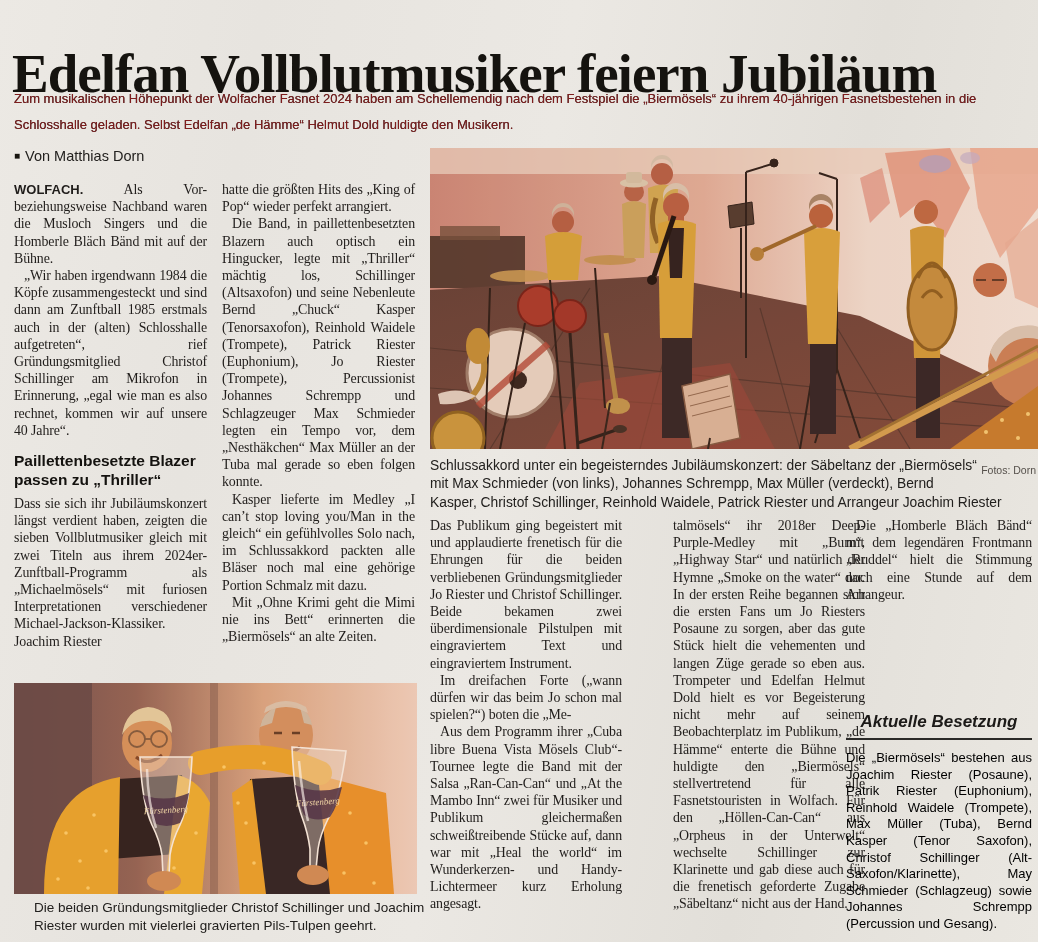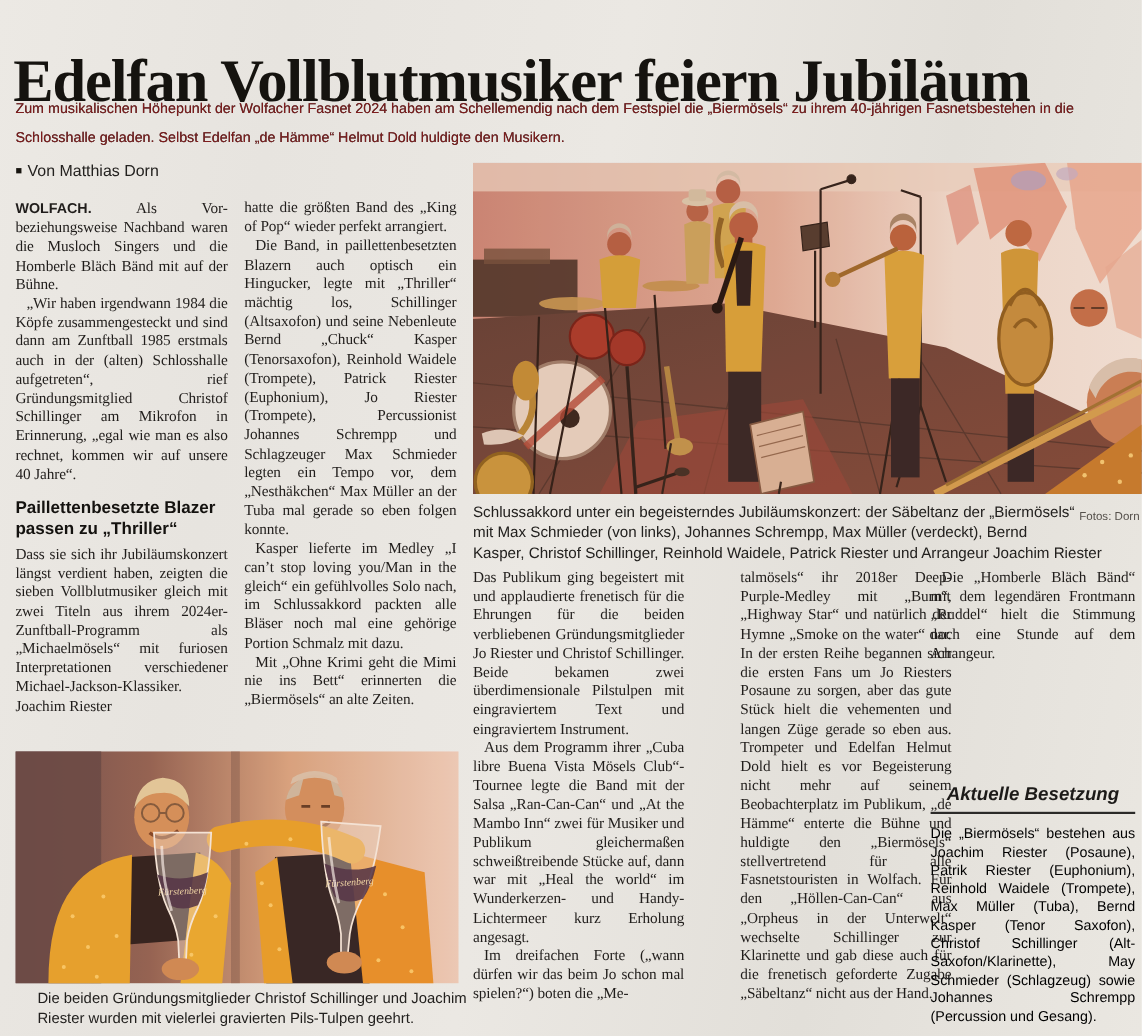--- a/index.html
+++ b/index.html
@@ -85,21 +85,21 @@
   </div>
 
   <div id="col1" class="abs col">
     <p><span class="lead">WOLFACH.</span><span> Als Vor- beziehungsweise Nachband waren die Musloch Singers und die Homberle Bläch Bänd mit auf der Bühne.</span></p>
     <p class="ind">„Wir haben irgendwann 1984 die Köpfe zusammengesteckt und sind dann am Zunftball 1985 erstmals auch in der (alten) Schlosshalle aufgetreten“, rief Gründungsmitglied Christof Schillinger am Mikrofon in Erinnerung, „egal wie man es also rechnet, kommen wir auf unsere 40 Jahre“.</p>
     <h3 class="crosshead">Paillettenbesetzte Blazer passen zu „Thriller“</h3>
     <p>Dass sie sich ihr Jubiläumskonzert längst verdient haben, zeigten die sieben Vollblutmusiker gleich mit zwei Titeln aus ihrem 2024er-Zunftball-Programm als „Michaelmösels“ mit furiosen Interpretationen verschiedener Michael-Jackson-Klassiker. Joachim Riester</p>
   </div>
 
   <div id="col2" class="abs col">
-    <p>hatte die größten Band des „King of Pop“ wieder perfekt arrangiert.</p>
+    <p>hatte die größten Hits des „King of Pop“ wieder perfekt arrangiert.</p>
     <p class="ind">Die Band, in paillettenbesetzten Blazern auch optisch ein Hingucker, legte mit „Thriller“ mächtig los, Schillinger (Altsaxofon) und seine Nebenleute Bernd „Chuck“ Kasper (Tenorsaxofon), Reinhold Waidele (Trompete), Patrick Riester (Euphonium), Jo Riester (Trompete), Percussionist Johannes Schrempp und Schlagzeuger Max Schmieder legten ein Tempo vor, dem „Nesthäkchen“ Max Müller an der Tuba mal gerade so eben folgen konnte.</p>
     <p class="ind">Kasper lieferte im Medley „I can’t stop loving you/Man in the gleich“ ein gefühlvolles Solo nach, im Schlussakkord packten alle Bläser noch mal eine gehörige Portion Schmalz mit dazu.</p>
     <p class="ind">Mit „Ohne Krimi geht die Mimi nie ins Bett“ erinnerten die „Biermösels“ an alte Zeiten.</p>
   </div>
 
   <div id="photo-stage" class="abs photo">
     <svg viewBox="0 0 608 301" preserveAspectRatio="none">
       <defs>
         <linearGradient id="wallg" x1="0" y1="0" x2="1" y2="0">
           <stop offset="0" stop-color="#c98a7c"></stop>
@@ -246,22 +246,22 @@
     </svg>
   </div>
 
   <div id="caption-stage" class="abs caption">
     <span class="credit">Fotos: Dorn</span>
     <span>Schlussakkord unter ein begeisterndes Jubiläumskonzert: der Säbeltanz der „Biermösels“ mit Max Schmieder (von links), Johannes Schrempp, Max Müller (verdeckt), Bernd Kasper, Christof Schillinger, Reinhold Waidele, Patrick Riester und Arrangeur Joachim Riester</span>
   </div>
 
   <div id="col3" class="abs col">
     <p>Das Publikum ging begeistert mit und applaudierte frenetisch für die Ehrungen für die beiden verbliebenen Gründungsmitglieder Jo Riester und Christof Schillinger. Beide bekamen zwei überdimensionale Pilstulpen mit eingraviertem Text und eingraviertem Instrument.</p>
+    <p class="ind">Im dreifachen Forte („wann dürfen wir das beim Jo schon mal spielen?“) boten die „Me-</p>
     <p class="ind">Aus dem Programm ihrer „Cuba libre Buena Vista Mösels Club“-Tournee legte die Band mit der Salsa „Ran-Can-Can“ und „At the Mambo Inn“ zwei für Musiker und Publikum gleichermaßen schweißtreibende Stücke auf, dann war mit „Heal the world“ im Wunderkerzen- und Handy-Lichtermeer kurz Erholung angesagt.</p>
-    <p class="ind">Im dreifachen Forte („wann dürfen wir das beim Jo schon mal spielen?“) boten die „Me-</p>
   </div>
 
   <div id="col4" class="abs col">
     <p>talmösels“ ihr 2018er Deep-Purple-Medley mit „Burn“, „Highway Star“ und natürlich der Hymne „Smoke on the water“ dar. In der ersten Reihe begannen sich die ersten Fans um Jo Riesters Posaune zu sorgen, aber das gute Stück hielt die vehementen und langen Züge gerade so eben aus. Trompeter und Edelfan Helmut Dold hielt es vor Begeisterung nicht mehr auf seinem Beobachterplatz im Publikum, „de Hämme“ enterte die Bühne und huldigte den „Biermösels“ stellvertretend für alle Fasnetstouristen in Wolfach. Für den „Höllen-Can-Can“ aus „Orpheus in der Unterwelt“ wechselte Schillinger zur Klarinette und gab diese auch für die frenetisch geforderte Zugabe „Säbeltanz“ nicht aus der Hand.</p>
   </div>
 
   <div id="col5" class="abs col">
     <p class="ind">Die „Homberle Bläch Bänd“ mit dem legendären Frontmann „Ruddel“ hielt die Stimmung noch eine Stunde auf dem Arrangeur.</p>
   </div>
 

